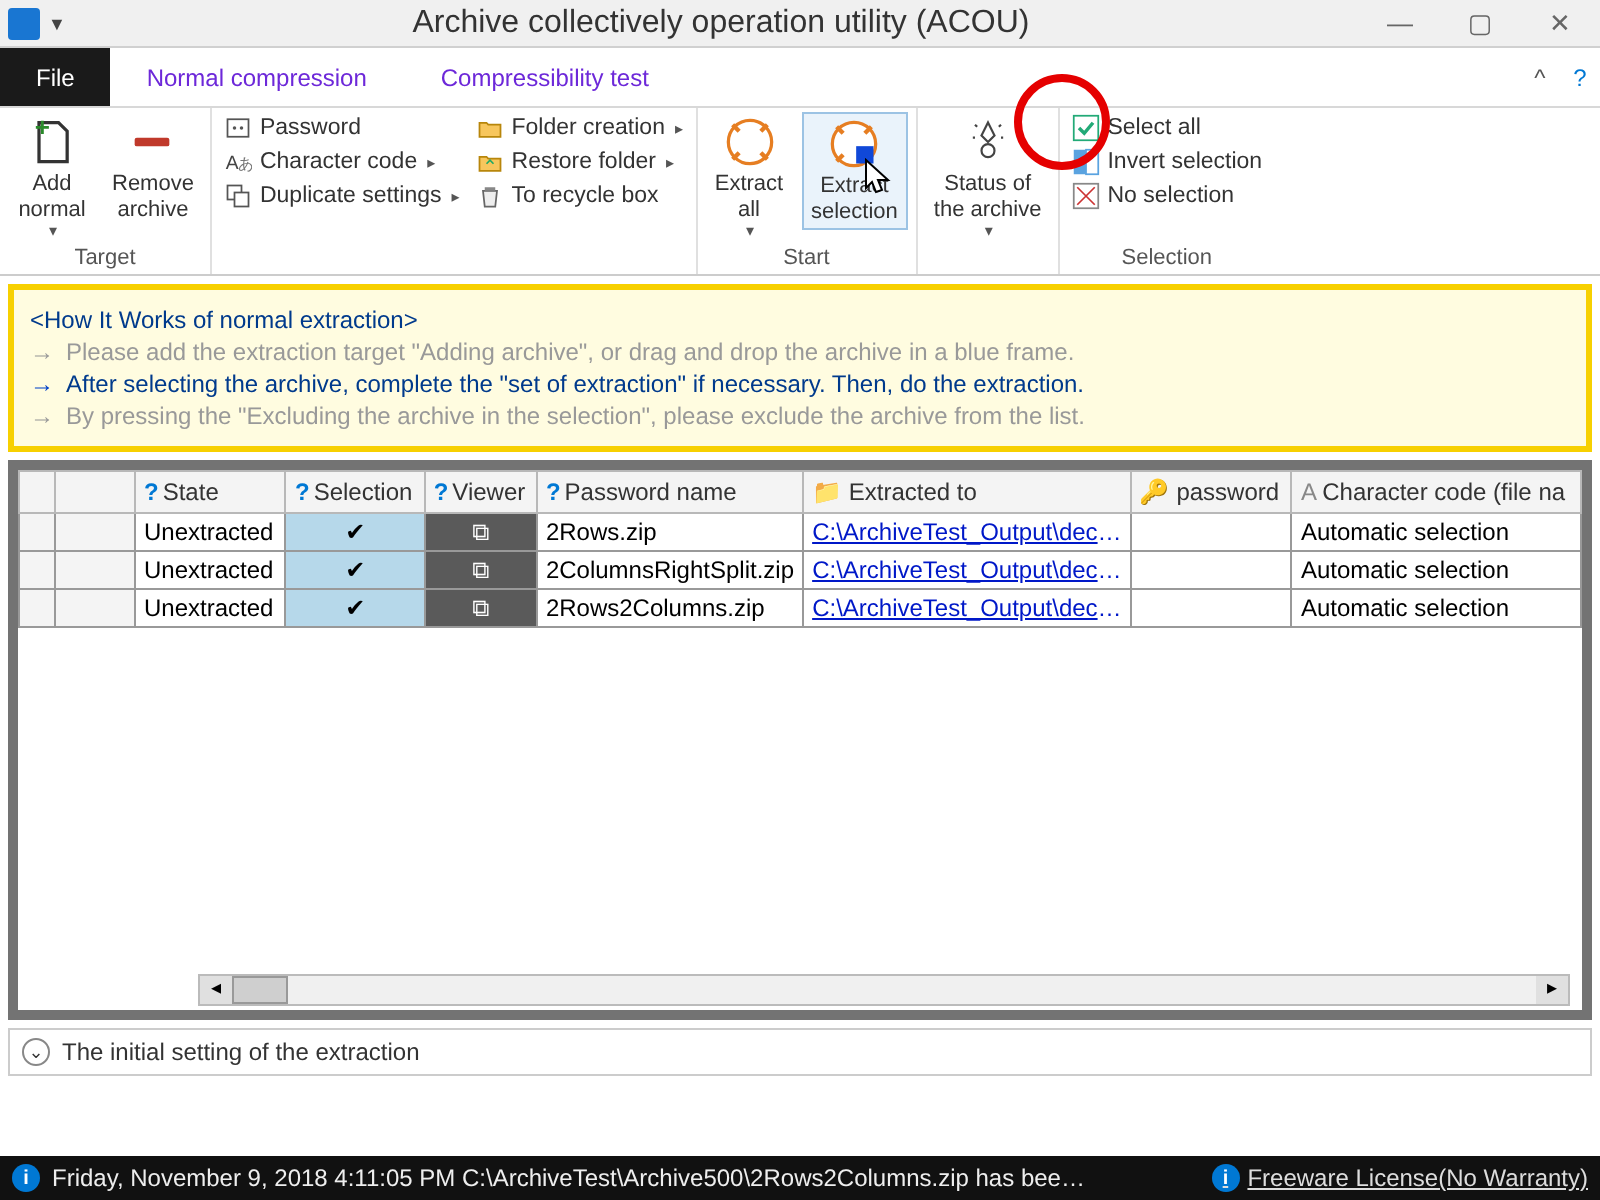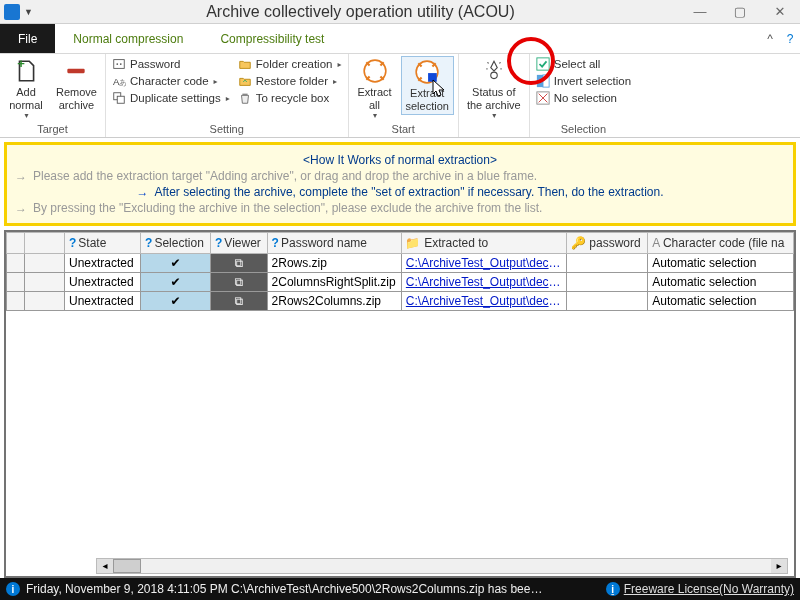--- a/index.html
+++ b/index.html
@@ -5,43 +5,43 @@
 * { box-sizing: border-box; margin: 0; padding: 0; }
 body { font-family: "Segoe UI", Tahoma, sans-serif; font-size: 12px; width: 800px; height: 600px; overflow: hidden; background: #fff; position: relative; }
 .titlebar { height: 24px; background: #f0f0f0; display: flex; align-items: center; border-bottom: 1px solid #d0d0d0; }
 .titlebar .appicon { width: 16px; height: 16px; background: #1976d2; margin: 0 4px; border-radius: 2px; }
 .titlebar .dropdown-icon { font-size: 9px; color: #444; margin-right: 8px; }
 .titlebar .title { flex: 1; text-align: center; color: #333; font-size: 16px; }
 .titlebar .winbtns { display: flex; }
 .titlebar .winbtn { width: 40px; height: 24px; display: flex; align-items: center; justify-content: center; color: #666; font-size: 13px; }
 .tabrow { height: 30px; display: flex; align-items: stretch; background: #fff; border-bottom: 1px solid #d8d8d8; }
 .tabrow .filetab { background: #1a1a1a; color: #fff; padding: 0 18px; display: flex; align-items: center; font-size: 12px; }
-.tabrow .tab { padding: 0 18px; display: flex; align-items: center; color: #4d7c0f; border-right: 1px solid transparent; }
+.tabrow .tab { padding: 0 18px; display: flex; align-items: center; color: #6d28d9; border-right: 1px solid transparent; }
 .tabrow .tab.active { color: #0078d4; border-bottom: 2px solid #0078d4; }
 .tabrow .spacer { flex: 1; }
 .tabrow .help { width: 20px; display: flex; align-items: center; justify-content: center; color: #555; }
 .tabrow .help.blue { color: #0078d4; }
 .ribbon { height: 84px; display: flex; border-bottom: 1px solid #ccc; background: #fff; }
 .ribbon-group { display: flex; flex-direction: column; border-right: 1px solid #e0e0e0; padding: 2px 4px 0 4px; }
 .ribbon-group .content { flex: 1; display: flex; align-items: flex-start; gap: 4px; }
 .ribbon-group .label { text-align: center; font-size: 11px; color: #555; padding: 1px 0 2px 0; }
 .rbtn { display: flex; flex-direction: column; align-items: center; justify-content: flex-start; padding: 2px 4px; min-width: 44px; text-align: center; line-height: 1.15; font-size: 11px; color: #333; }
 .rbtn .ic { width: 26px; height: 26px; margin-bottom: 2px; }
 .rbtn.small { min-width: 36px; }
 .stack { display: flex; flex-direction: column; gap: 1px; }
 .stackitem { display: flex; align-items: center; gap: 4px; font-size: 11.5px; color: #333; padding: 1px 2px; white-space: nowrap; }
 .stackitem .si { width: 14px; height: 14px; }
 .arrow { font-size: 8px; color: #555; margin-left: 1px; }
 .highlight-circle { position: absolute; border: 4px solid #e50000; border-radius: 50%; pointer-events: none; }
 .instructions { margin: 4px; border: 3px solid #f7d000; background: #fffce0; padding: 6px 8px; font-size: 12px; }
 .instructions .line { display: flex; align-items: center; gap: 6px; margin: 2px 0; }
 .instructions .line.dim { color: #999; }
-.instructions .line.active { color: #003a8c; justify-content: center; }
+.instructions .line.active { color: #003a8c; }
 .instructions .arrw { color: inherit; font-weight: bold; }
-.datagrid-wrap { margin: 0 4px; border: 2px solid #737373; height: 348px; position: relative; background: #fff; overflow: hidden; }
+.datagrid-wrap { margin: 0 4px; border: 5px solid #737373; height: 280px; position: relative; background: #fff; overflow: hidden; }
 .datagrid { width: 100%; border-collapse: collapse; font-size: 12px; }
 .datagrid th { background: #f4f4f4; border: 1px solid #b8b8b8; padding: 3px 4px; text-align: left; font-weight: normal; color: #333; white-space: nowrap; }
 .datagrid td { border: 1px solid #999; padding: 2px 4px; white-space: nowrap; overflow: hidden; text-overflow: ellipsis; }
 .datagrid .rowhead { width: 18px; background: #f4f4f4; }
 .datagrid .rowhead2 { width: 40px; background: #f4f4f4; }
 .selcell { background: #b6d8ea; text-align: center; }
 .viewcell { background: #5a5a5a; color: #fff; text-align: center; }
 .linkcell { color: #0018c8; text-decoration: underline; }
 .hicon { color: #0078d4; font-weight: bold; margin-right: 2px; }
 .hscroll { position: absolute; bottom: 2px; left: 90px; right: 6px; height: 16px; background: #f0f0f0; border: 1px solid #bbb; display: flex; }
@@ -150,21 +150,20 @@
           </div>
         <div class="stackitem">
             <svg class="si" viewBox="0 0 16 16">
               <path d="M4 5h8l-1 9H5z" fill="#eee" stroke="#666"></path>
               <rect x="5" y="3" width="6" height="2" fill="#888"></rect>
             </svg>
             <span>To recycle box</span>
           </div>
       </div>
     </div>
-    <div class="label">Setting</div>
   </div>
 
   <div class="ribbon-group">
     <div class="content">
       <div class="rbtn">
         <svg class="ic" viewBox="0 0 24 24">
             <circle cx="12" cy="12" r="10" fill="#fff" stroke="#e67e22" stroke-width="1.5"></circle>
             <path d="M7 7l-3-3M17 7l3-3M7 17l-3 3M17 17l3 3" stroke="#e67e22" stroke-width="2"></path>
           </svg>
         <span style="white-space:pre-line">Extract

